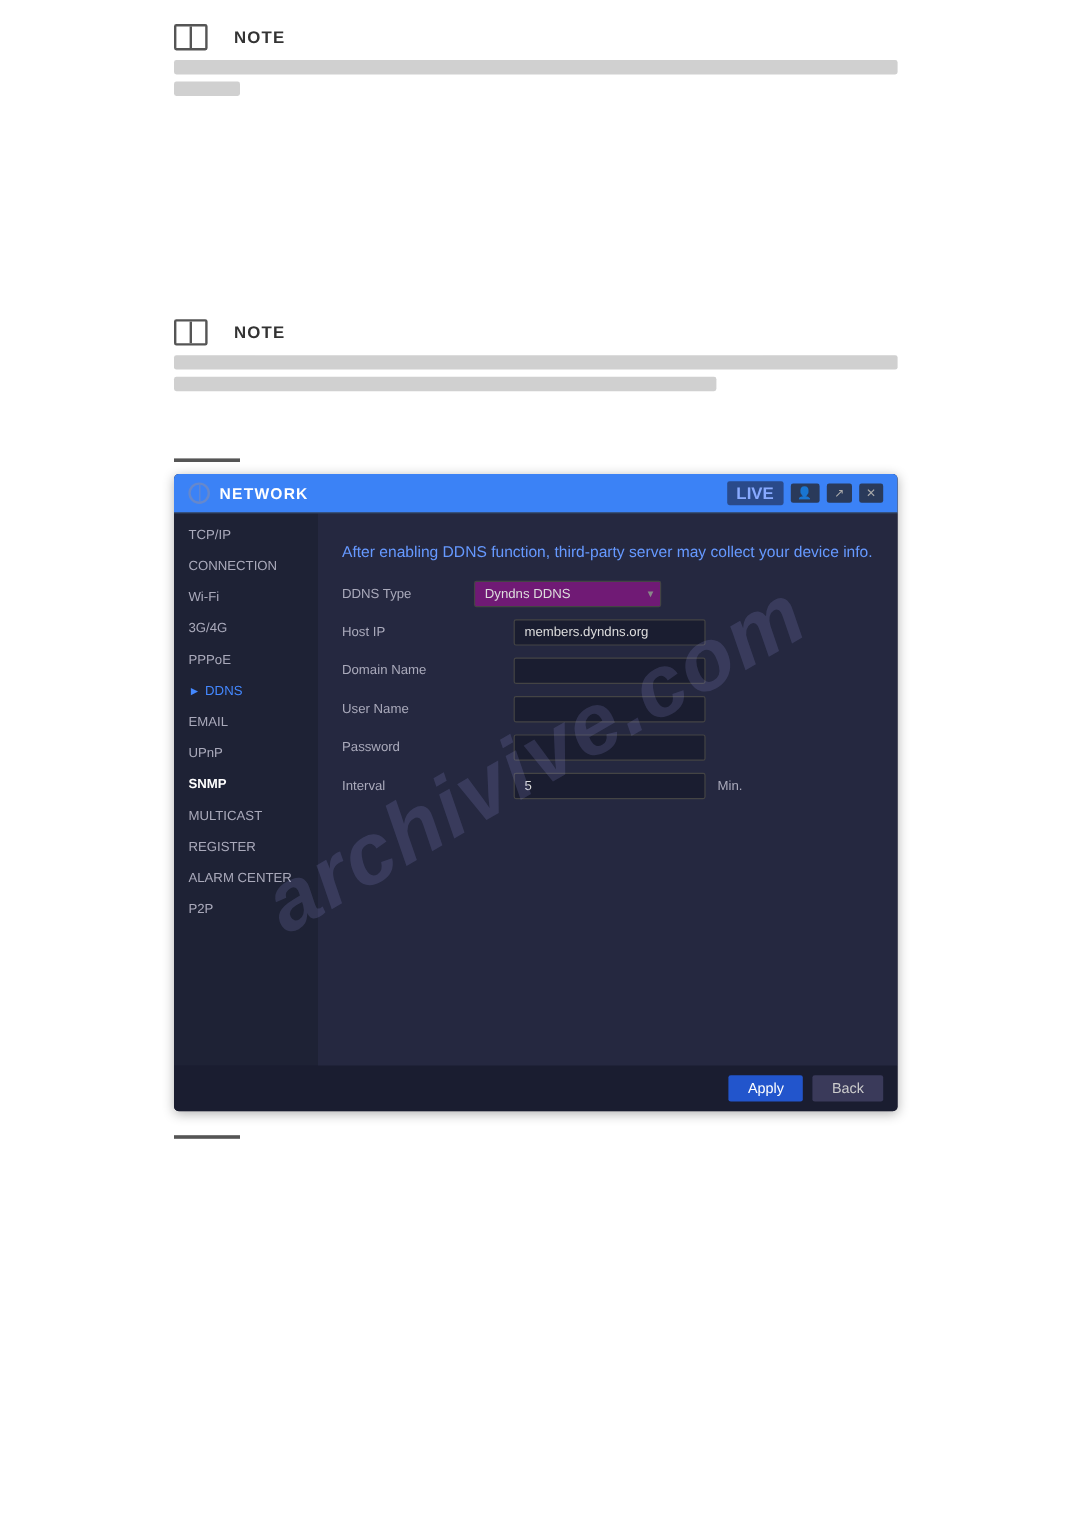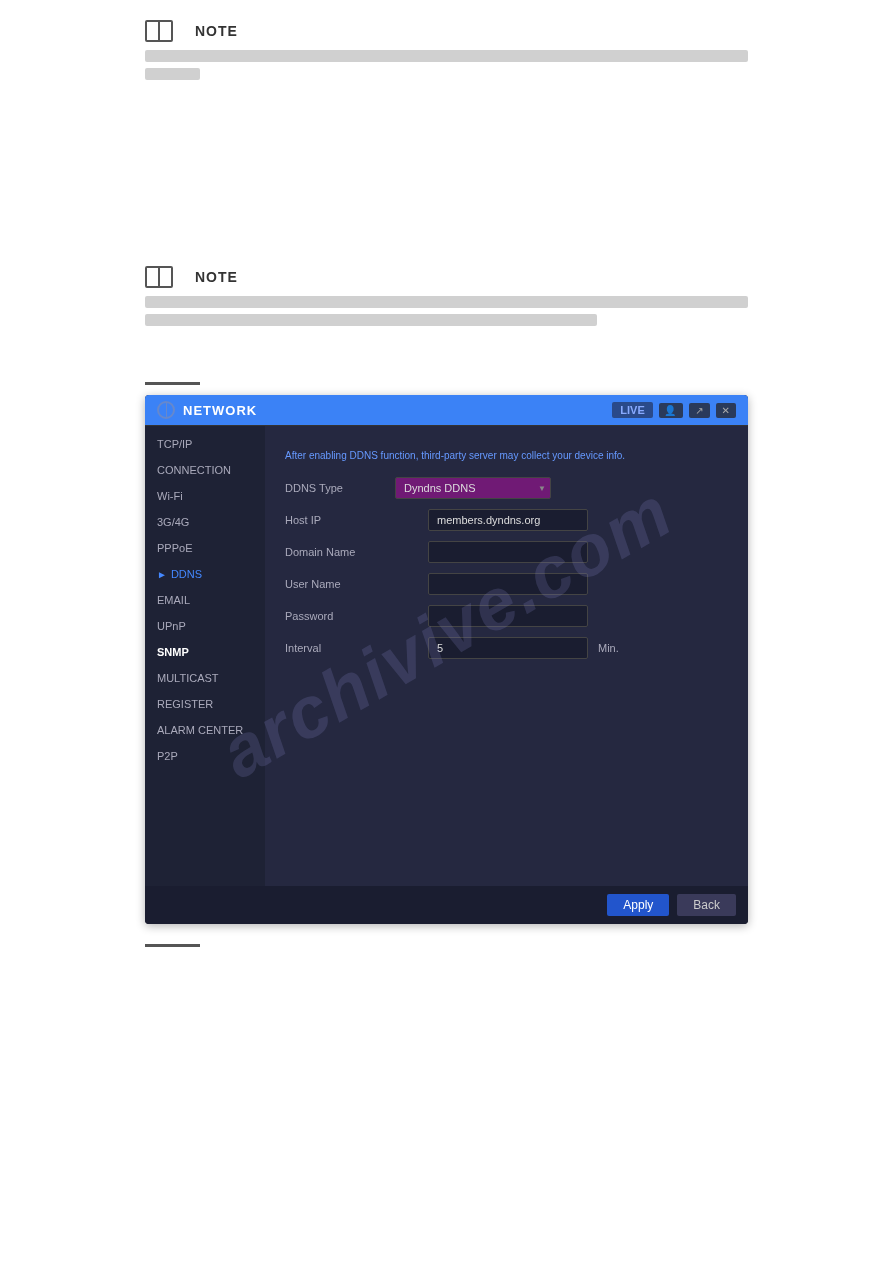--- a/index.html
+++ b/index.html
@@ -153,21 +153,21 @@
       padding: 2px 6px;
       font-size: 10px;
       cursor: pointer;
     }
     .net-btn-live {
       background: #2a4a8a;
       color: #88aaff;
       border: none;
       border-radius: 2px;
       padding: 2px 8px;
-      font-size: 11px;
+      font-size: 14px;
       font-weight: bold;
     }
 
     
     .net-body {
       display: flex;
       min-height: 460px;
     }
 
     
@@ -273,21 +273,21 @@
       left: 2px;
       top: 2px;
       width: 12px;
       height: 12px;
       background: #888;
       border-radius: 50%;
     }
 
     .net-info-text {
       color: #6699ff;
-      font-size: 10px;
+      font-size: 13px;
       margin: 6px 0 14px 0;
       line-height: 1.5;
     }
 
     .net-field-unit {
       color: #aab;
       font-size: 11px;
     }
 
     

